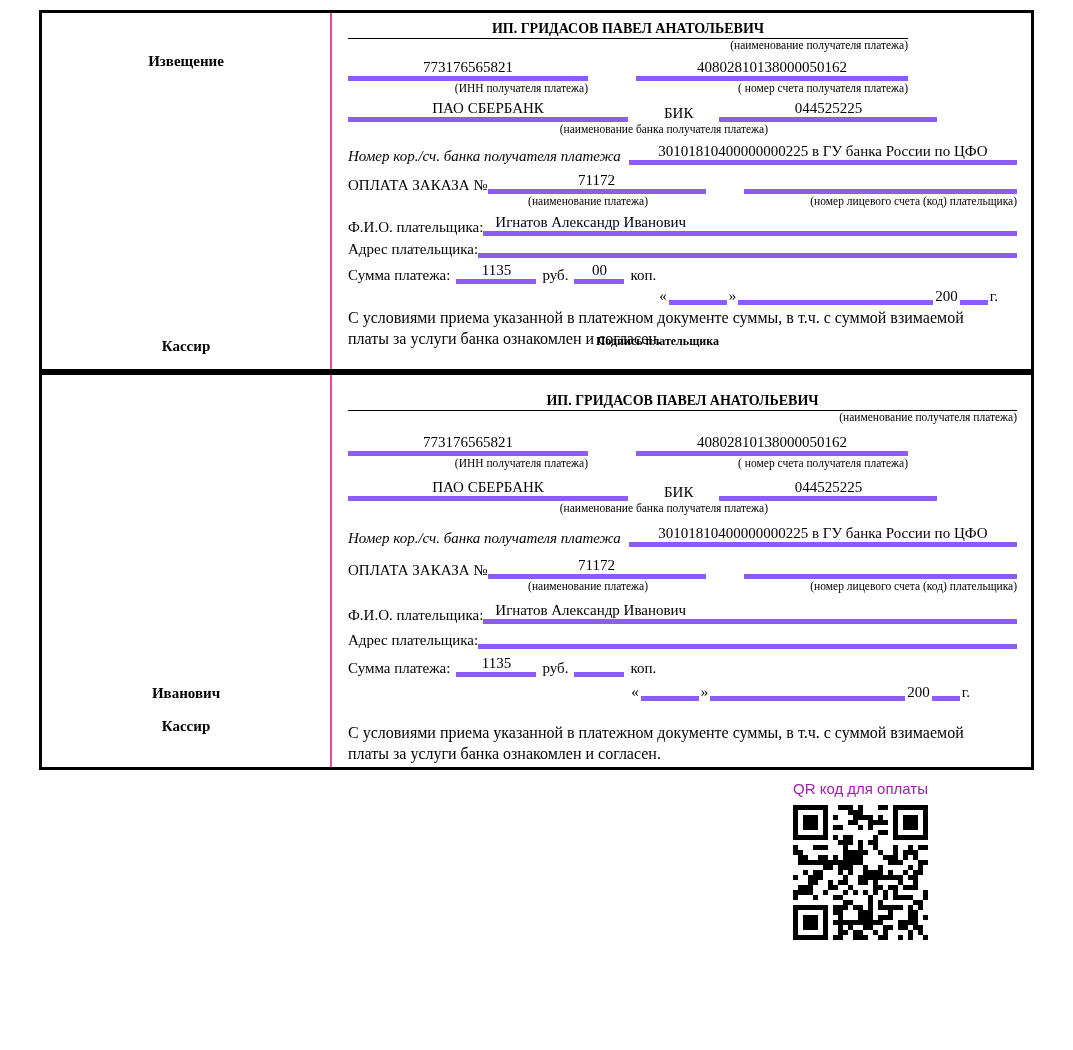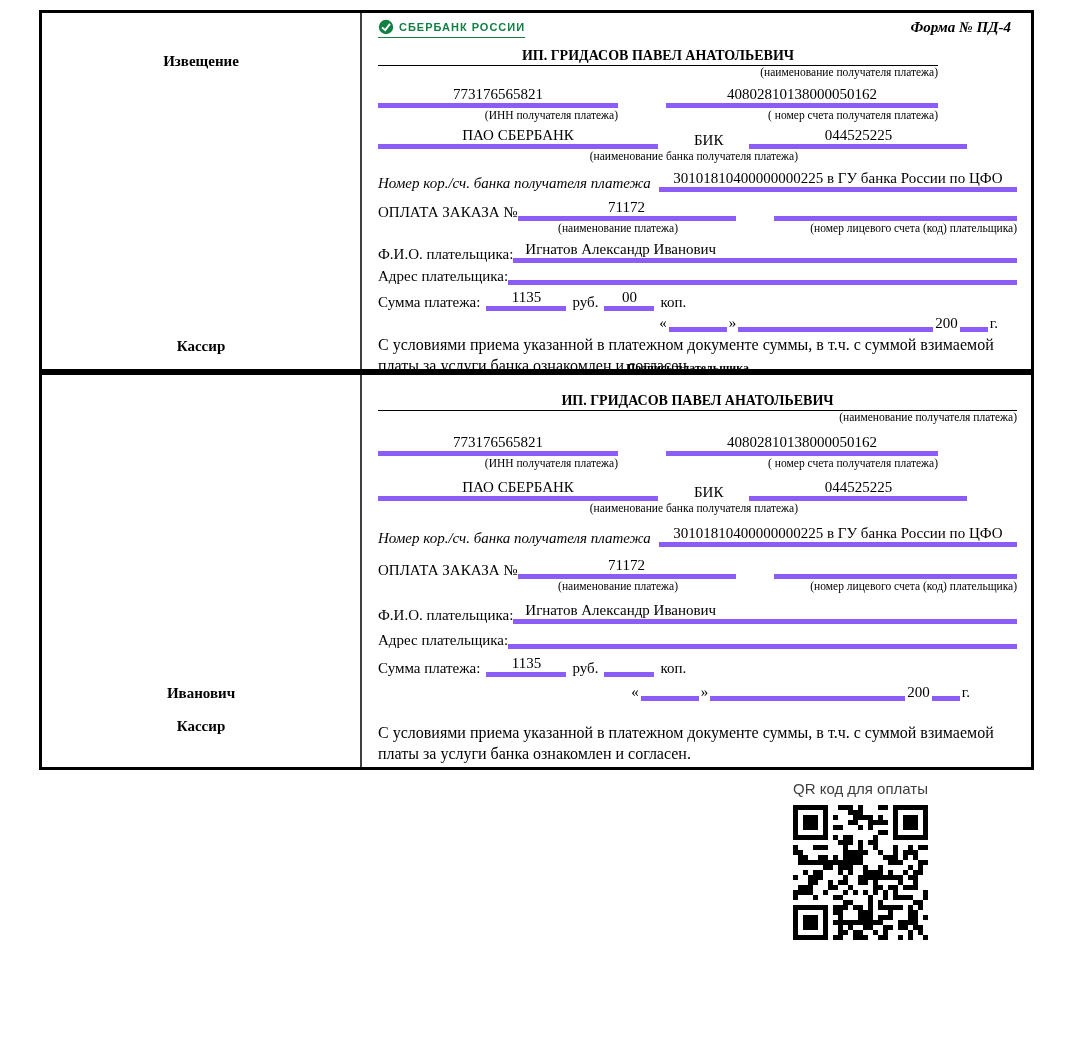--- a/index.html
+++ b/index.html
@@ -16,22 +16,22 @@
     width:995px;
     margin-left:39px;
     border:3px solid #000;
     background:#fff;
     overflow:hidden;
   }
   .slip-notice { margin-top:10px; height:362px; }
   .slip-receipt { height:398px; }
 
   .left {
-    width:320px;
-    border-right:2px solid #404040;
+    width:290px;
+    border-right:2px solid #ec4899;
     display:flex; flex-direction:column; align-items:center;
     font-weight:bold; font-size:15px;
     flex-shrink:0;
   }
   .left-notice { justify-content:space-between; padding:40px 0 14px 0; }
   .left-receipt { justify-content:flex-end; gap:16px; padding-bottom:32px; }
 
   .right { flex:1; padding:6px 14px 4px 16px; font-size:15px; position:relative; overflow:hidden; }
 
   .hdr { display:flex; justify-content:space-between; align-items:flex-start; height:27px; }
@@ -82,45 +82,32 @@
   .slip-receipt .agree-wrap { margin-top:22px; }
   .agree { font-size:16px; max-width:655px; line-height:1.3; }
   .sign { font-weight:bold; font-size:12px; }
   .sign-notice { position:absolute; left:248px; bottom:0; }
   .sign-receipt { text-align:center; margin-top:4px; }
 
   .qr-block {
     position:absolute; left:748px; top:780px; width:225px;
     text-align:center;
   }
-  .qr-label { font-family:"Liberation Sans", sans-serif; font-size:15px; margin-bottom:8px; color:#404040; }
+  .qr-label { font-family:"Liberation Sans", sans-serif; font-size:15px; margin-bottom:8px; color:#a21caf; }
   #qr-svg { display:inline-block; background:#fff; }
 </style>
 </head>
 <body>
 
 <div class="slip slip-notice">
   <div class="left left-notice">
     <div>Извещение</div>
     <div>Кассир</div>
   </div>
   <div class="right">
-    <div class="hdr">
-      <div class="logo">
-        <div class="logo-top">
-          <svg width="16" height="16" viewBox="0 0 20 20">
-            <circle cx="10" cy="10" r="9" fill="#127f45"></circle>
-            <path d="M5 10.5 L9 14 L15 6" stroke="#fff" stroke-width="2.4" fill="none"></path>
-          </svg>
-          <span class="logo-text">СБЕРБАНК РОССИИ</span>
-        </div>
-        <div class="logo-rule"></div>
-      </div>
-      <div class="form-no">Форма № ПД-4</div>
-    </div>
 
     <div class="payee payee-notice">ИП. ГРИДАСОВ ПАВЕЛ АНАТОЛЬЕВИЧ</div>
     <div class="cap cap-payee-notice">(наименование получателя платежа)</div>
 
     <div class="row" style="margin-top:7px;">
       <span class="u w-inn">773176565821</span>
       <span class="spacer48"></span>
       <span class="u w-acc">40802810138000050162</span>
     </div>
     <div class="row caps-row">

